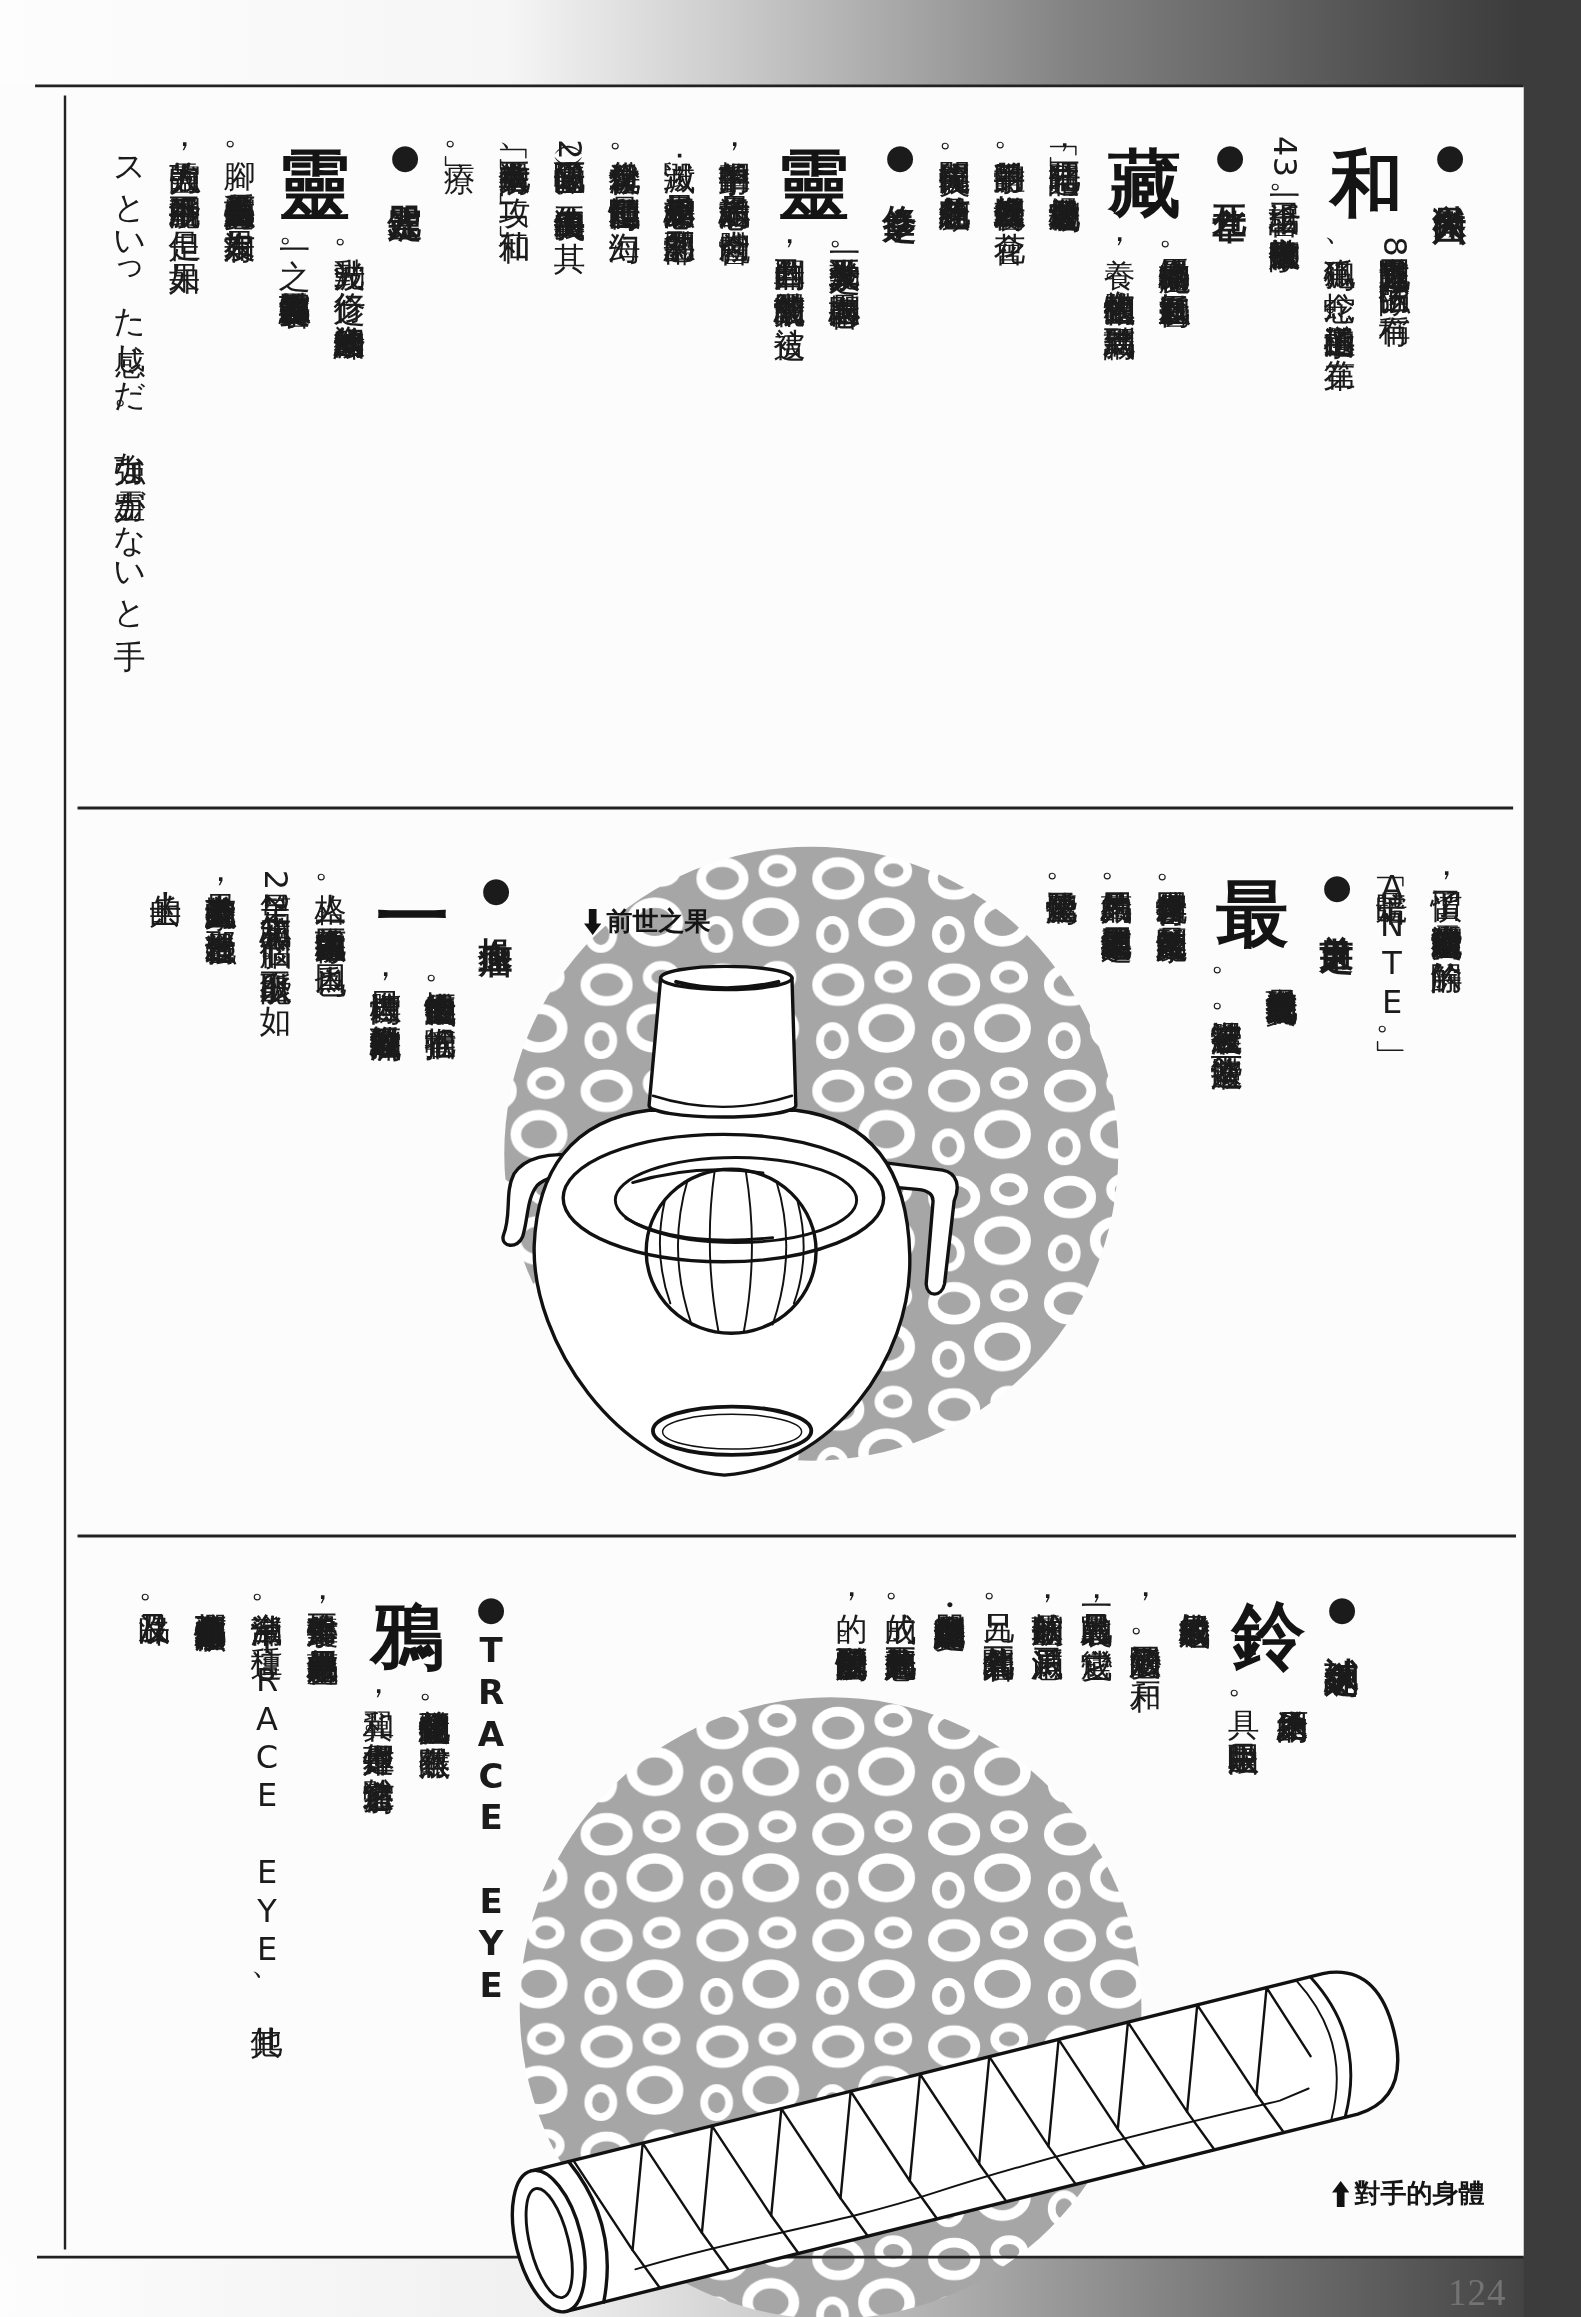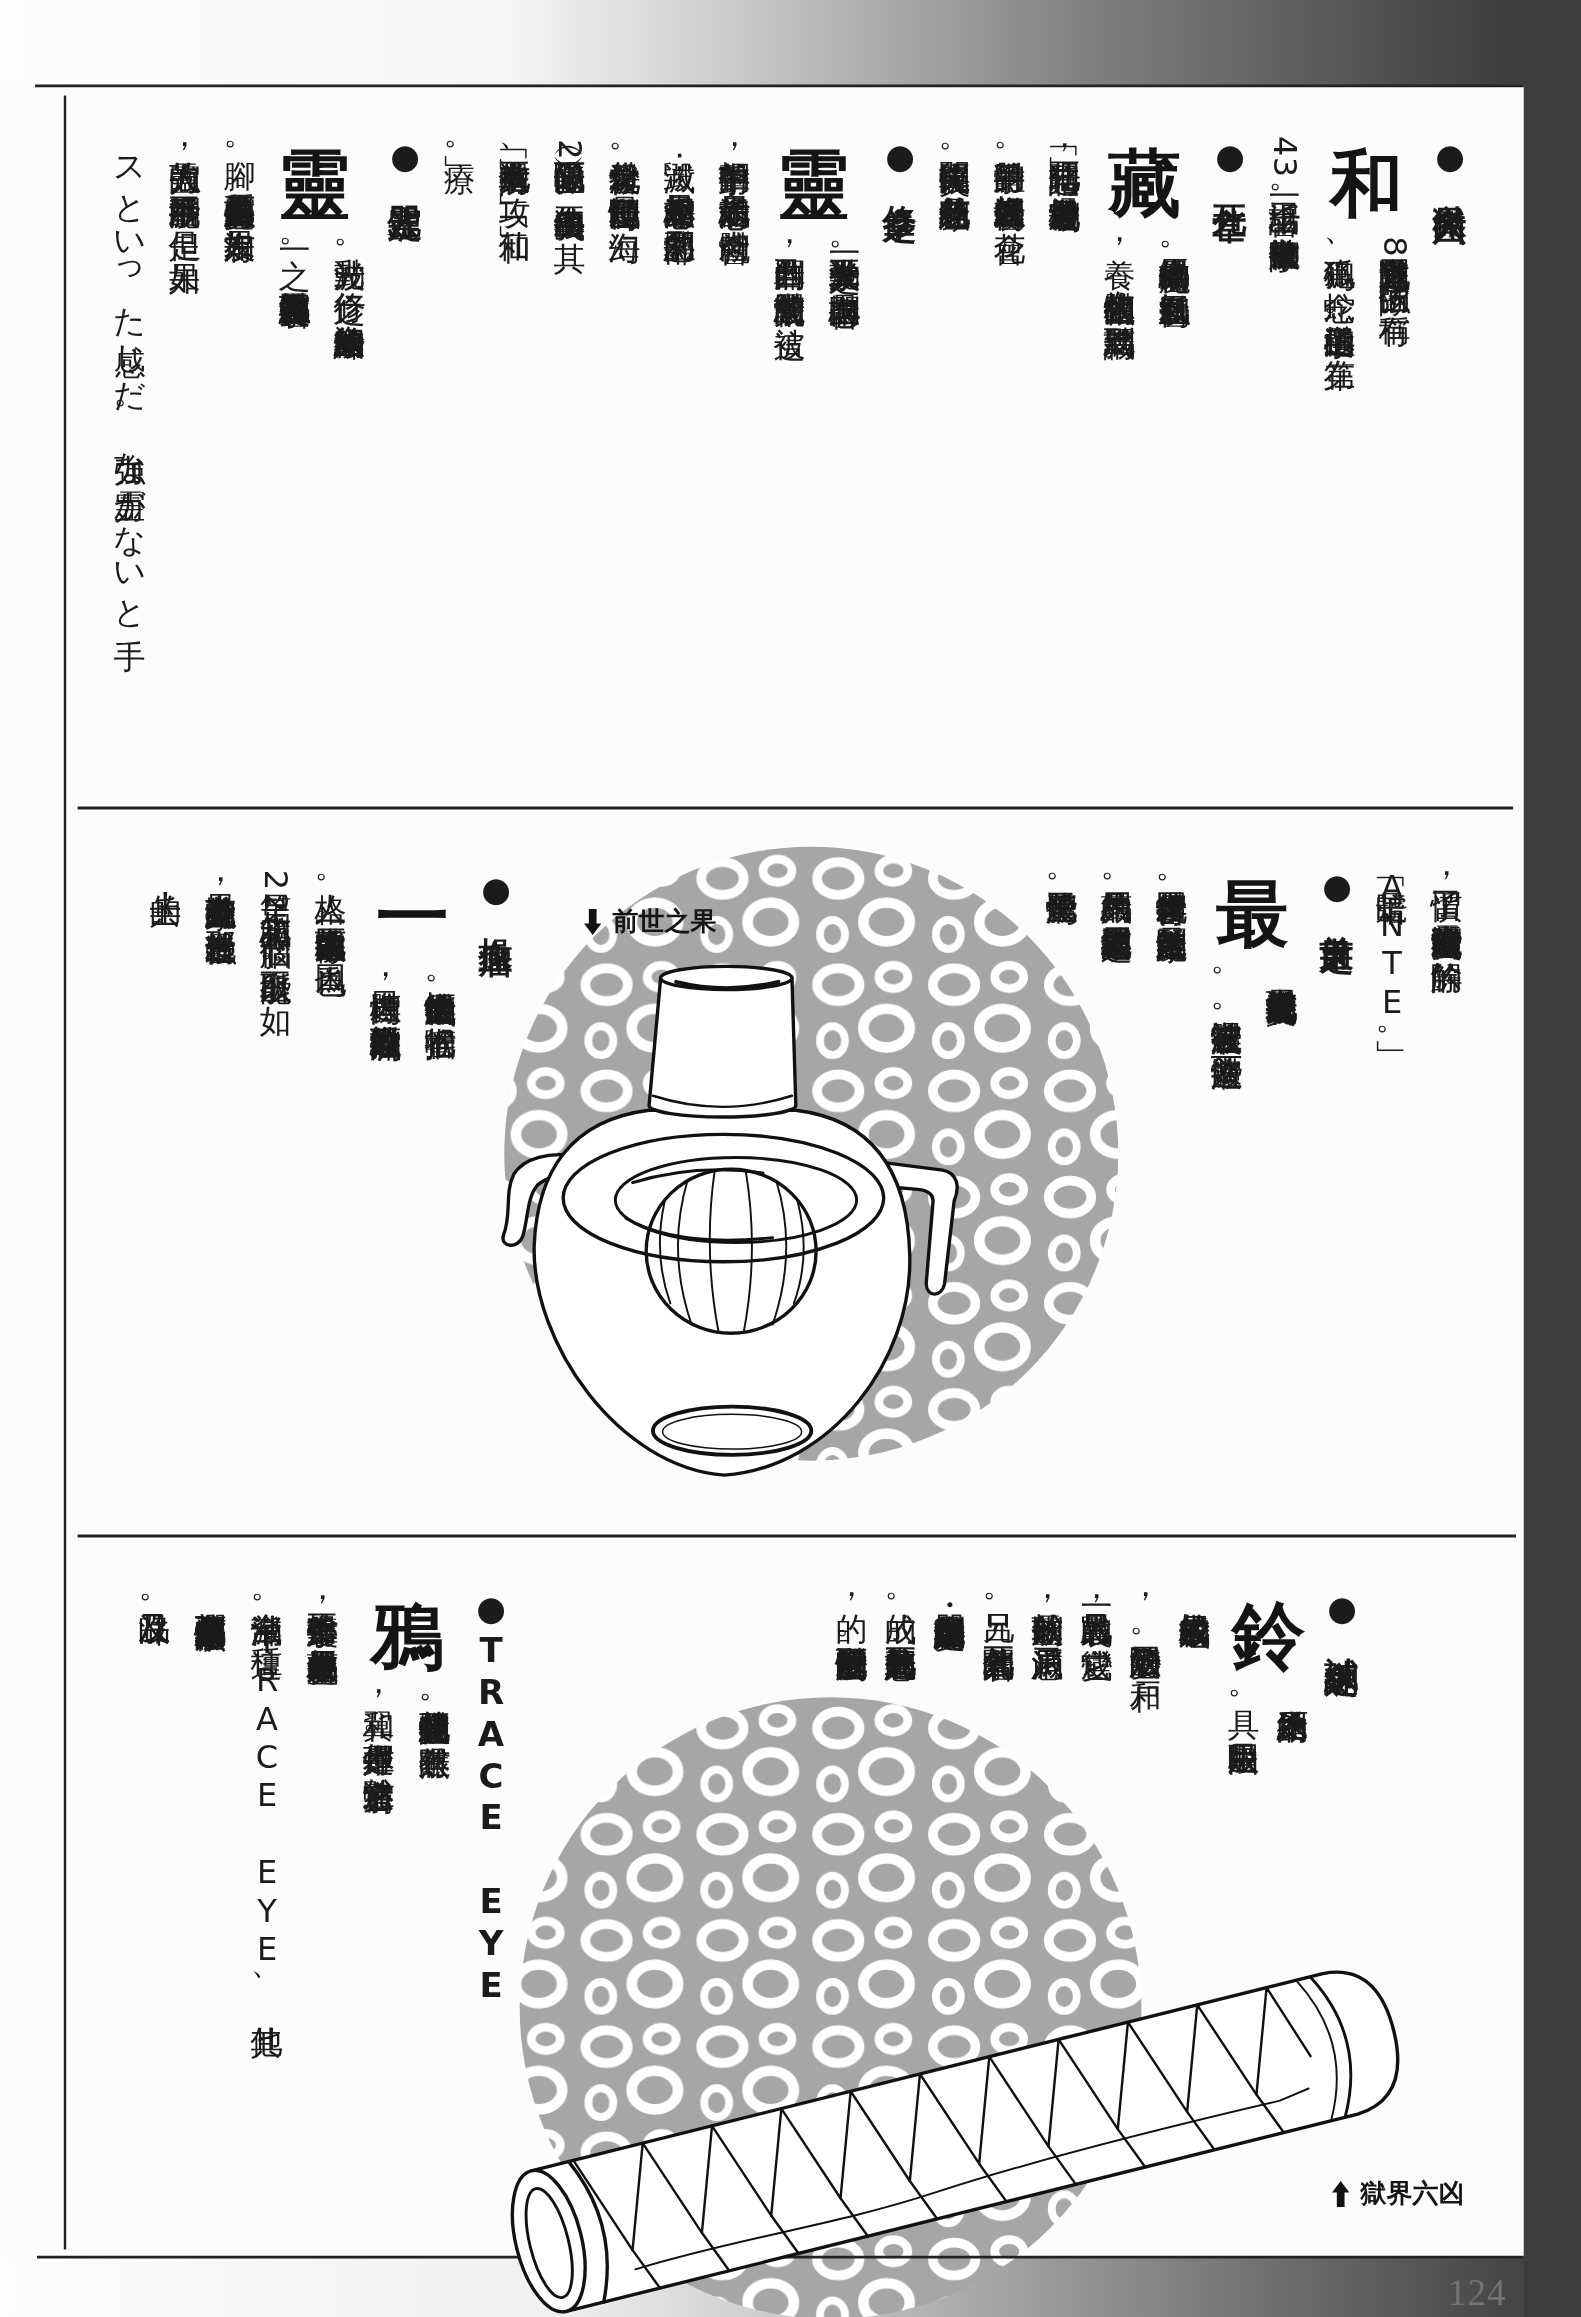--- a/index.html
+++ b/index.html
@@ -31,21 +31,21 @@
     writing-mode: horizontal-tb; text-align: center;
     font-family: "DejaVu Serif", "Liberation Serif", serif;
     font-weight: bold; font-size: 73px; line-height: 79px; color: #141414;
   }
   .area.top   { right: 105px;  top: 136px;  --p: 55px; }
   .area.midr  { right: 108px;  top: 866px;  --p: 55px; }
   .area.midl  { right: 1059px; top: 869px;  --p: 55px; }
   .area.botr  { right: 216px;  top: 1588px; --p: 49px; }
   .area.botl  { right: 1063px; top: 1588px; --p: 56px; }
   .caption {
-    position: absolute; z-index: 3; display: flex; align-items: center; gap: 11px;
+    position: absolute; z-index: 3; display: flex; align-items: center; gap: 5px;
     font-size: 26px; font-weight: bold; color: #151515; white-space: nowrap;
   }
   .caption svg { display: block; }
   .pagenum {
     position: absolute; z-index: 3; left: 1448px; top: 2271px;
     font-family: "Liberation Serif", "DejaVu Serif", serif;
     font-size: 37px; color: #737373; letter-spacing: 1px;
   }
 </style>
 </head>
@@ -234,17 +234,17 @@
   </span>
   <span>前世之果</span>
 </div>
 
 <div class="caption" style="left:1332px; top:2176px;">
   <span>
     <svg width="17.4" height="26" viewBox="0 0 18 27">
         <path d="M5 27 H13 V12 H18 L9 0 L0 12 H5 Z" fill="#111"></path>
       </svg>
   </span>
-  <span>獄界六凶</span>
+  <span>對手的身體</span>
 </div>
 
 <div class="pagenum">124</div>
 
 
 </body></html>

